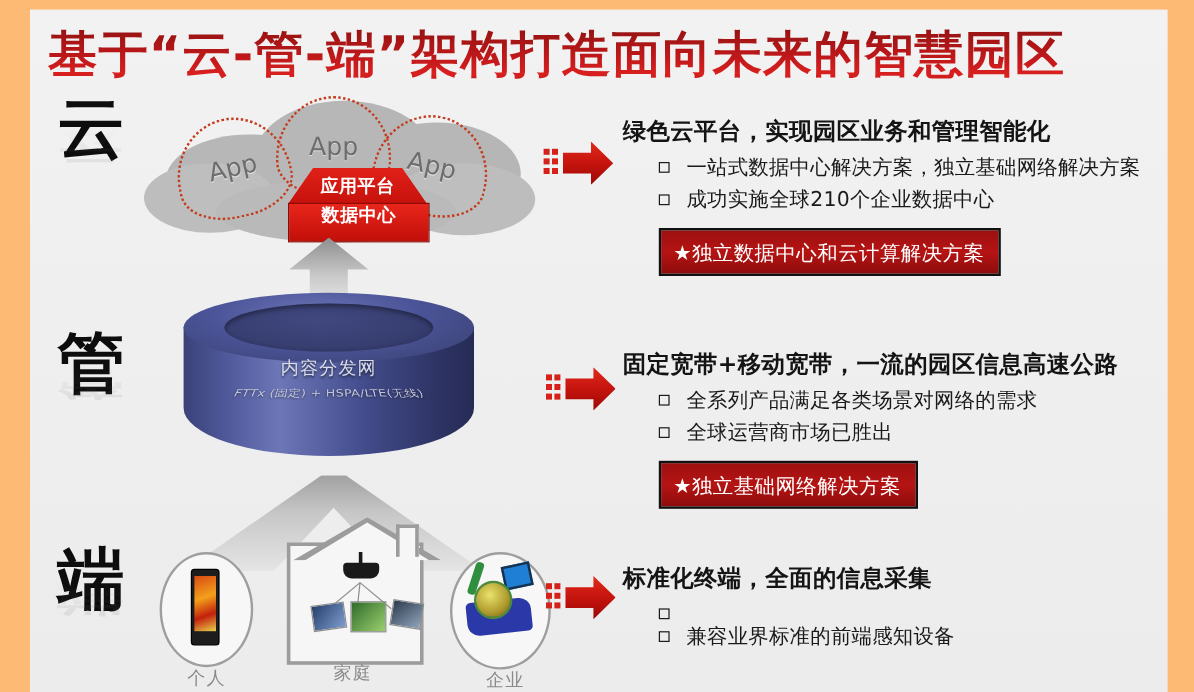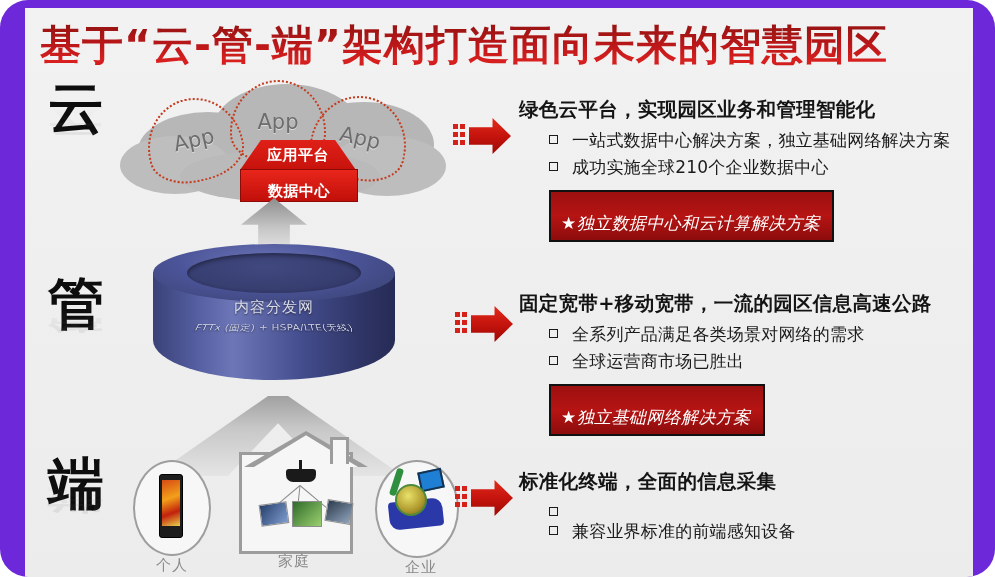--- a/index.html
+++ b/index.html
@@ -2,21 +2,21 @@
 <html><head>
 <meta charset="utf-8">
 <style>
   html,body{margin:0;padding:0;background:#ffffff;}
   body{
     width:995px;height:577px;overflow:hidden;position:relative;
     font-family:"DejaVu Sans","Liberation Sans",sans-serif;
   }
   .slide{
     position:absolute;left:0;top:0;width:995px;height:577px;
-    background:#6d28d9;overflow:hidden;border-radius:28px;
+    background:#fdba74;overflow:hidden;
   }
   .canvas{
     position:absolute;left:25px;top:8px;width:948px;height:569px;
     background:linear-gradient(180deg,#f2f2f2 0%,#efefef 45%,#ececec 100%);
     overflow:hidden;
   }
 
   
   .title{
     position:absolute;left:15px;top:8px;width:900px;height:58px;
@@ -84,21 +84,21 @@
   .plat-top{
     position:absolute;left:0;top:0;width:116px;height:30px;
     background:linear-gradient(180deg,#e02018 0%,#c6120c 100%);
     clip-path:polygon(18% 0%,82% 0%,100% 100%,0% 100%);
     display:flex;align-items:center;justify-content:center;
   }
   .plat-bot{
     position:absolute;left:0;top:29px;width:116px;height:31px;
     background:linear-gradient(180deg,#e8261c 0%,#c10f09 100%);
     border:1px solid #8d0b06;
-    display:flex;align-items:flex-end;justify-content:center;
+    display:flex;align-items:flex-start;justify-content:center;
   }
   .plat-top span,.plat-bot span{
     color:#ffffff;font-size:15px;font-weight:bold;white-space:nowrap;
     letter-spacing:.5px;
   }
 
   
   .uparrow{
     position:absolute;left:216px;top:190px;width:66px;height:58px;
     background:linear-gradient(180deg,#8e8e8e 0%,#c9c9c9 55%,#e9e9e9 100%);
@@ -245,21 +245,21 @@
     margin:0 0 4px 0;line-height:1.35;letter-spacing:.2px;
   }
   .bullet{
     display:inline-block;width:7px;height:7px;
     border:1.6px solid #1a1a1a;background:transparent;
     margin:6px 14px 0 52px;flex:0 0 auto;
   }
   .redbox{
     display:inline-block;margin:7px 0 0 52px;
     background:linear-gradient(180deg,#9d1010 0%,#b51413 50%,#8d0c0c 100%);
-    border:2px solid #111111;padding:20px 12px 5px 10px;font-style:italic;
+    border:2px solid #111111;padding:8px 12px 5px 10px;
   }
   .redbox span{
     color:#ffffff;font-size:17px;font-weight:normal;white-space:nowrap;letter-spacing:.4px;
   }
 
   
   .rarrow{position:absolute;width:58px;height:40px;}
   .rarrow .head{
     position:absolute;left:16px;top:2px;width:42px;height:36px;
     background:linear-gradient(180deg,#e22a1c 0%,#c2120c 55%,#9b0a06 100%);

